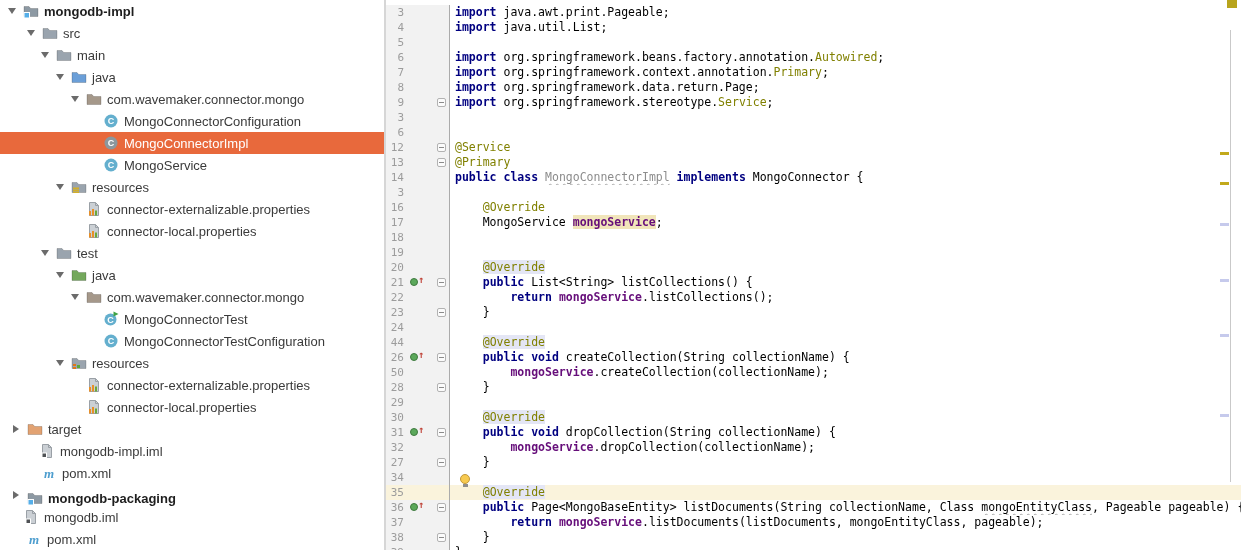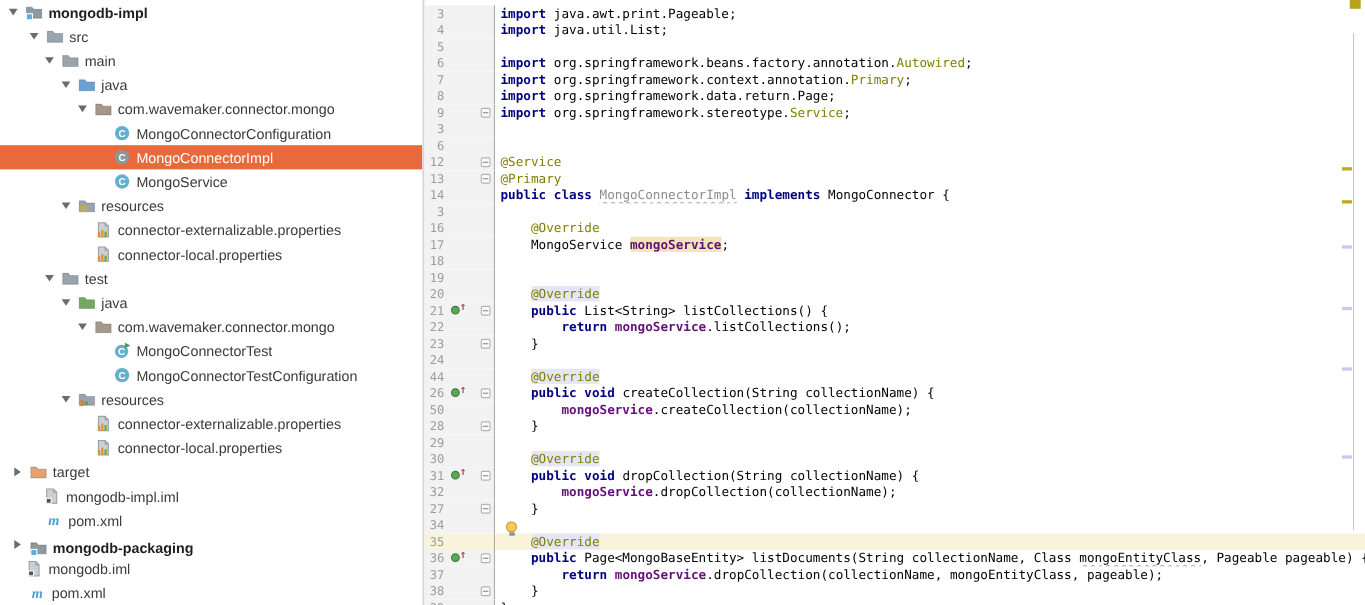--- a/index.html
+++ b/index.html
@@ -571,21 +571,21 @@
               <span class="arr">↑</span>
             </span>
             <span class="fold-box"></span>
           </div>
           <div class="code-cell"><span class="seg-p">    </span><span class="seg-k">public</span><span class="seg-p"> Page&lt;MongoBaseEntity&gt; listDocuments(String collectionName, Class </span><span class="seg-wu">mongoEntityClass</span><span class="seg-p">, Pageable pageable) {</span></div>
         </div>
         <div class="ed-row">
           <div class="gutter-cell">
             <span class="line-num">37</span>
           </div>
-          <div class="code-cell"><span class="seg-p">        </span><span class="seg-k">return</span><span class="seg-p"> </span><span class="seg-f">mongoService</span><span class="seg-p">.dropCollection(collectionName, mongoEntityClass, pageable);</span></div>
+          <div class="code-cell"><span class="seg-p">        </span><span class="seg-k">return</span><span class="seg-p"> </span><span class="seg-f">mongoService</span><span class="seg-p">.listDocuments(listDocuments, mongoEntityClass, pageable);</span></div>
         </div>
         <div class="ed-row">
           <div class="gutter-cell">
             <span class="line-num">38</span>
             <span class="fold-box"></span>
           </div>
           <div class="code-cell"><span class="seg-p">    }</span></div>
         </div>
         <div class="ed-row">
           <div class="gutter-cell">

